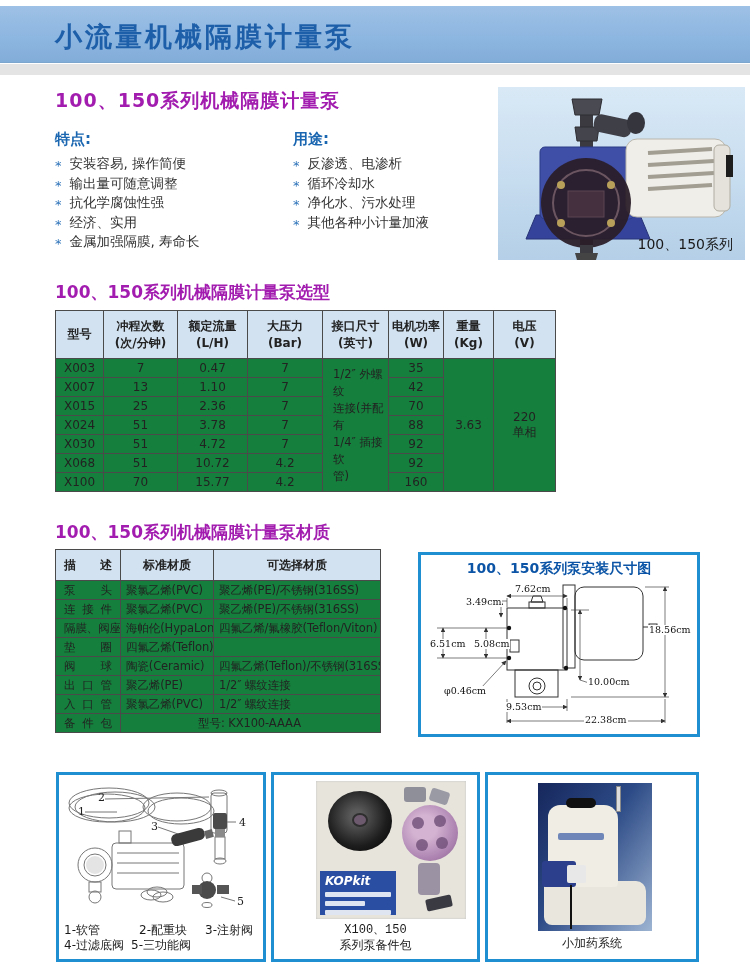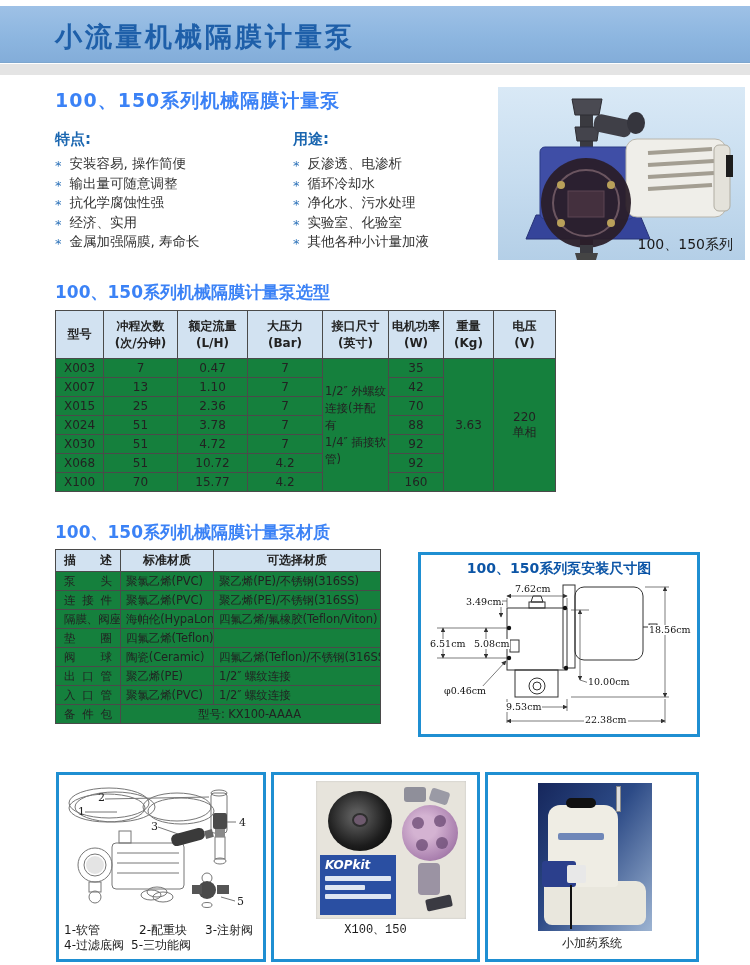--- a/index.html
+++ b/index.html
@@ -8,21 +8,21 @@
 
   
   .header-band { position:absolute; left:0; top:6px; width:750px; height:57px;
     background:linear-gradient(180deg,#9ec1e6 0%,#8db6e0 55%,#83add9 100%);
     border-bottom:1px solid #7da6ce; }
   .header-title { position:absolute; left:55px; top:13px; font-size:27px; font-weight:bold;
     color:#1e5fa9; letter-spacing:3px; }
   .gray-strip { position:absolute; left:0; top:64px; width:750px; height:11px; background:#e4e4e4; }
 
   
-  .section-title { position:absolute; font-weight:bold; color:#3b82f6; }
+  .section-title { position:absolute; font-weight:bold; color:#a21caf; }
   #intro-title { left:55px; top:88px; font-size:19px; letter-spacing:1px; }
   .feat-col { position:absolute; top:130px; }
   #features-col { left:55px; width:230px; }
   #uses-col { left:293px; width:215px; }
   .col-label { font-size:15px; font-weight:bold; color:#1a66b0; margin-bottom:5px; }
   .feat-list { list-style:none; }
   .feat-list li { font-size:13.5px; line-height:19.6px; color:#333; white-space:nowrap; }
   .star { color:#2f74ba; font-size:13px; margin-right:8px; position:relative; top:2px; }
 
   
@@ -34,23 +34,23 @@
   #sel-title { left:55px; top:281px; font-size:17px; }
   #mat-title { left:55px; top:521px; font-size:17px; }
   table { border-collapse:collapse; table-layout:fixed; position:absolute; background:#15803d; }
   th,td { border:1px solid #4a4a4a; font-size:12px; color:#222; text-align:center;
     padding:0 2px; overflow:hidden; }
   th { background:#d2e2f1; font-weight:bold; }
   .pre { white-space:pre-line; }
   #sel-table { left:55px; top:310px; width:500px; }
   #sel-table th { height:48px; line-height:17px; }
   #sel-table td { height:19px; }
-  #cell-interface { text-align:left; padding-left:2px; font-size:11.5px; line-height:17px; }
+  #cell-interface { text-align:left; padding-left:10px; font-size:11.5px; line-height:17px; }
   #mat-table { left:55px; top:549px; width:325px; font-size:11.5px; }
-  #mat-table th { height:22px; font-size:12px; }
+  #mat-table th { height:31px; font-size:12px; }
   #mat-table td { height:19px; text-align:left; padding-left:5px; white-space:nowrap;
     font-size:11.5px; letter-spacing:-0.1px; }
   #mat-table td.part, #mat-table th.part { text-align:justify; text-align-last:justify; padding:0 8px; }
   #mat-table td.spare-val { text-align:center; padding-left:0; }
 
   
   .dim-box { position:absolute; left:418px; top:552px; width:282px; height:185px;
     border:3px solid #1f8fd2; background:#fff; }
   .dim-title { position:absolute; left:0; top:5px; width:100%; text-align:center;
     font-size:14px; font-weight:bold; color:#0c55a6; }
@@ -75,21 +75,21 @@
   .kit-disc-hole { position:absolute; left:24px; top:22px; width:16px; height:14px;
     border-radius:50%; background:#6e5a6e; border:2px solid #2e2e2e; }
   .kit-head { position:absolute; right:6px; top:6px; width:60px; height:126px; }
   .kh-nut1 { position:absolute; left:4px; top:0; width:22px; height:15px; background:#8f8f9a; border-radius:3px; }
   .kh-nut2 { position:absolute; left:30px; top:3px; width:19px; height:13px; background:#9a9aa5; border-radius:3px; transform:rotate(18deg); }
   .kh-body { position:absolute; left:2px; top:18px; width:56px; height:56px; border-radius:50%;
     background:radial-gradient(circle at 40% 40%,#d4b3d2 0 25%,#a97fae 70%,#7d5a85 100%); }
   .kh-dot { position:absolute; width:12px; height:12px; border-radius:50%; background:#6f4f78; opacity:.8; }
   .kh-tube { position:absolute; left:18px; top:76px; width:22px; height:32px; background:#9b93a3; border-radius:4px; }
   .kh-bits { position:absolute; left:26px; top:110px; width:26px; height:12px; background:#3a3a42; border-radius:2px; transform:rotate(-12deg); }
-  .kit-label { position:absolute; left:4px; bottom:4px; width:76px; height:60px; background:#2a4fa2; padding:3px 5px;margin-top:36px; }
+  .kit-label { position:absolute; left:4px; bottom:4px; width:76px; height:44px; background:#2a4fa2; padding:3px 5px;margin-top:36px; }
   .kit-label-title { color:#fff; font-weight:bold; font-style:italic; font-size:12px; }
   .kit-line { height:5px; background:#dfe6f2; margin-top:4px; border-radius:1px; }
   .kit-line.short { width:60%; }
 
   .dosing-photo { position:absolute; left:50px; top:8px; width:114px; height:148px;
     background:linear-gradient(125deg,#16275c 0%,#2c4a86 45%,#9db4d2 100%); }
   .tank-top { position:absolute; left:10px; top:22px; width:70px; height:82px; background:#efede4; border-radius:12px 14px 4px 4px; }
   .tank-base { position:absolute; left:6px; top:98px; width:102px; height:44px; background:#e9e7dd; border-radius:6px 10px 8px 8px; }
   .tank-cap { position:absolute; left:28px; top:15px; width:30px; height:10px; background:#111; border-radius:5px; }
   .tank-pipe { position:absolute; left:78px; top:3px; width:5px; height:26px; background:#ddd; border:1px solid #8a8a8a; }
@@ -118,21 +118,20 @@
     <li><span class="star">*</span><span>金属加强隔膜, 寿命长</span></li>
   </ul>
 </div>
 
 <div class="feat-col" id="uses-col">
   <div class="col-label">用途:</div>
   <ul class="feat-list">
     <li><span class="star">*</span><span>反渗透、电渗析</span></li>
     <li><span class="star">*</span><span>循环冷却水</span></li>
     <li><span class="star">*</span><span>净化水、污水处理</span></li>
-    <li><span class="star">*</span><span>实验室、化验室</span></li>
     <li><span class="star">*</span><span>其他各种小计量加液</span></li>
   </ul>
 </div>
 
 <div class="product-photo">
   <svg width="247" height="173" viewBox="0 0 247 173">
     <rect x="82" y="14" width="13" height="150" fill="#3a3a40"></rect>
     <polygon points="74,12 104,12 101,28 77,28" fill="#4a4a52" stroke="#2c2c32"></polygon>
     <polygon points="77,40 101,40 99,54 79,54" fill="#44444c" stroke="#2c2c32"></polygon>
     <rect x="98" y="26" width="38" height="18" rx="7" fill="#3f3f47" transform="rotate(12 98 26)"></rect>
@@ -440,20 +439,21 @@
         <div class="kh-bits"></div>
     </div>
     <div class="kit-label">
       <div class="kit-label-title">KOPkit</div>
       <div class="kit-line"></div>
         <div class="kit-line short"></div>
         <div class="kit-line"></div>
     </div>
   </div>
   <div class="g-caption center" style="top:146px">X100、150</div>
+  <div class="g-caption center" style="top:162px">系列泵备件包</div>
 </div>
 
 <div class="g-box" id="box-dosing">
   <div class="dosing-photo">
     <div class="tank-base"></div>
     <div class="tank-top"></div>
     <div class="tank-cap"></div>
     <div class="tank-pipe"></div>
     <div class="tank-brand"></div>
     <div class="dosing-pump">

